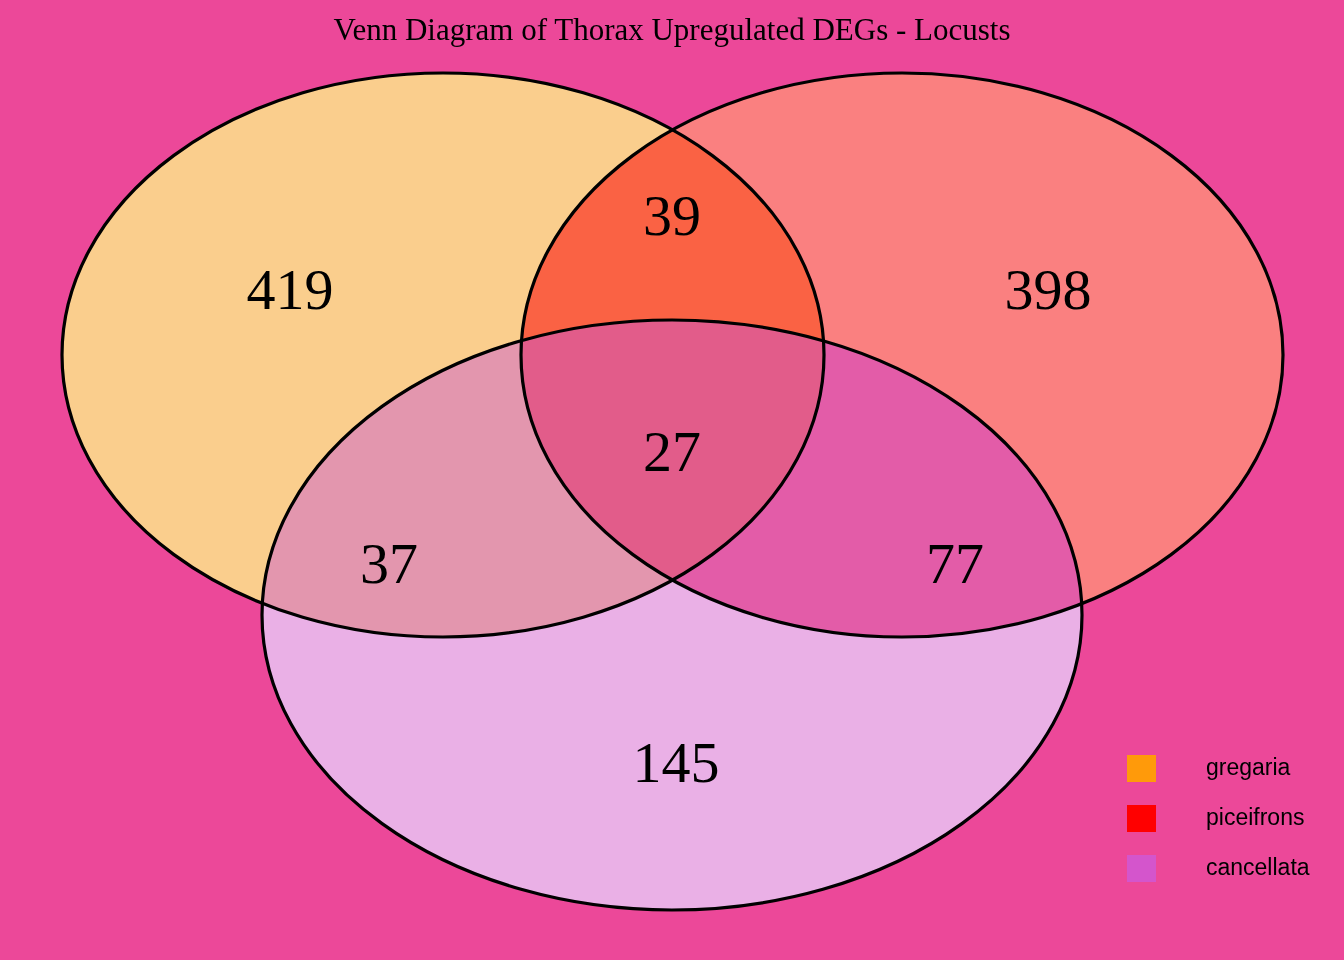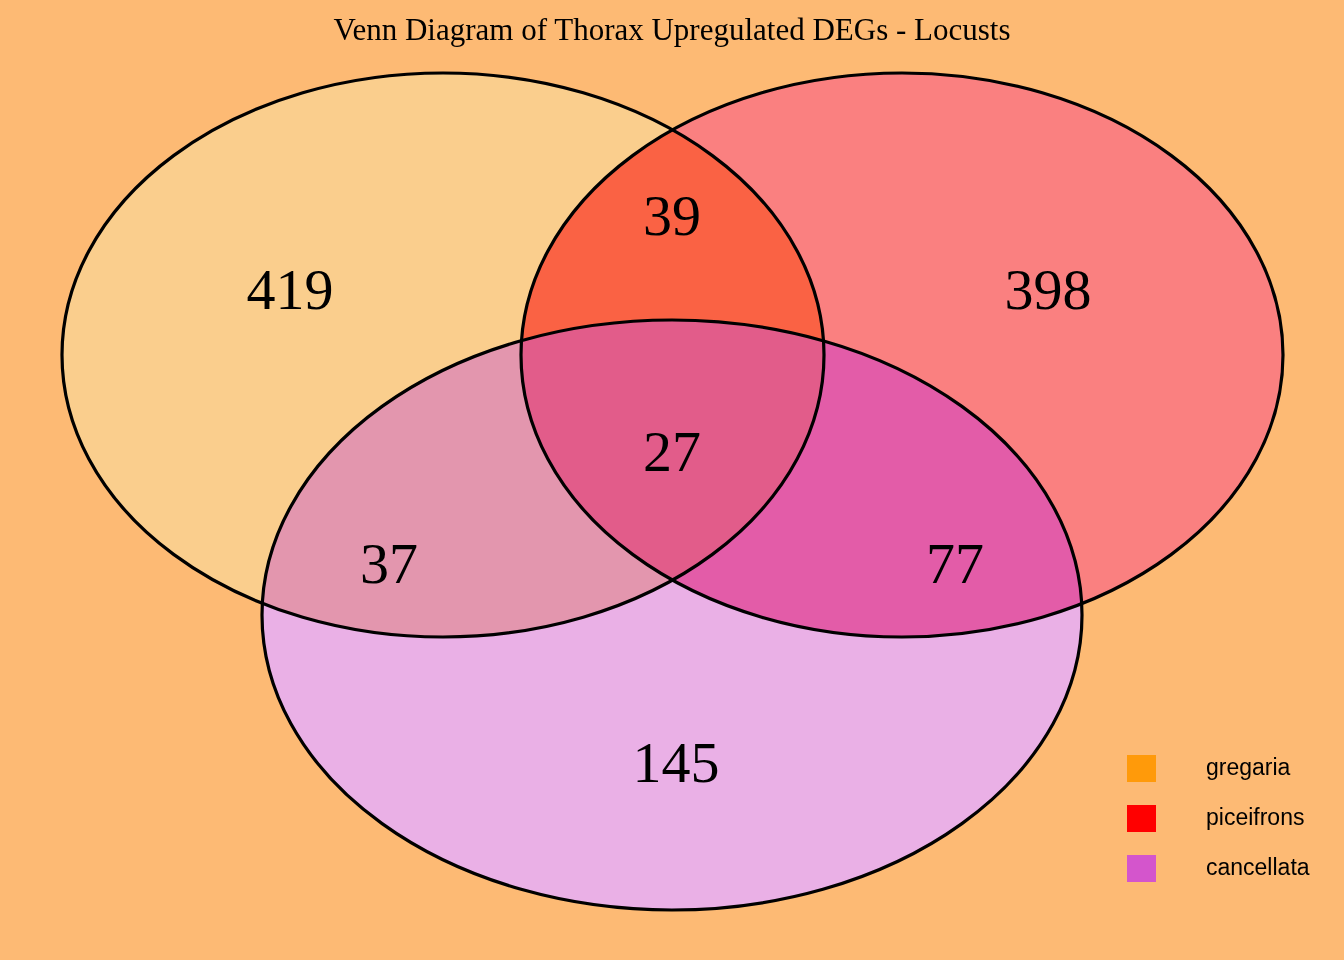--- a/index.html
+++ b/index.html
@@ -4,21 +4,21 @@
 <style>
   html, body {
     margin: 0;
     padding: 0;
     background: #ffffff;
   }
   #page {
     position: relative;
     width: 1344px;
     height: 960px;
-    background: #fdba74;
+    background: #ec4899;
     overflow: hidden;
     font-family: "Liberation Sans", sans-serif;
   }
   #venn-svg {
     position: absolute;
     left: 0;
     top: 0;
     width: 1344px;
     height: 960px;
   }

